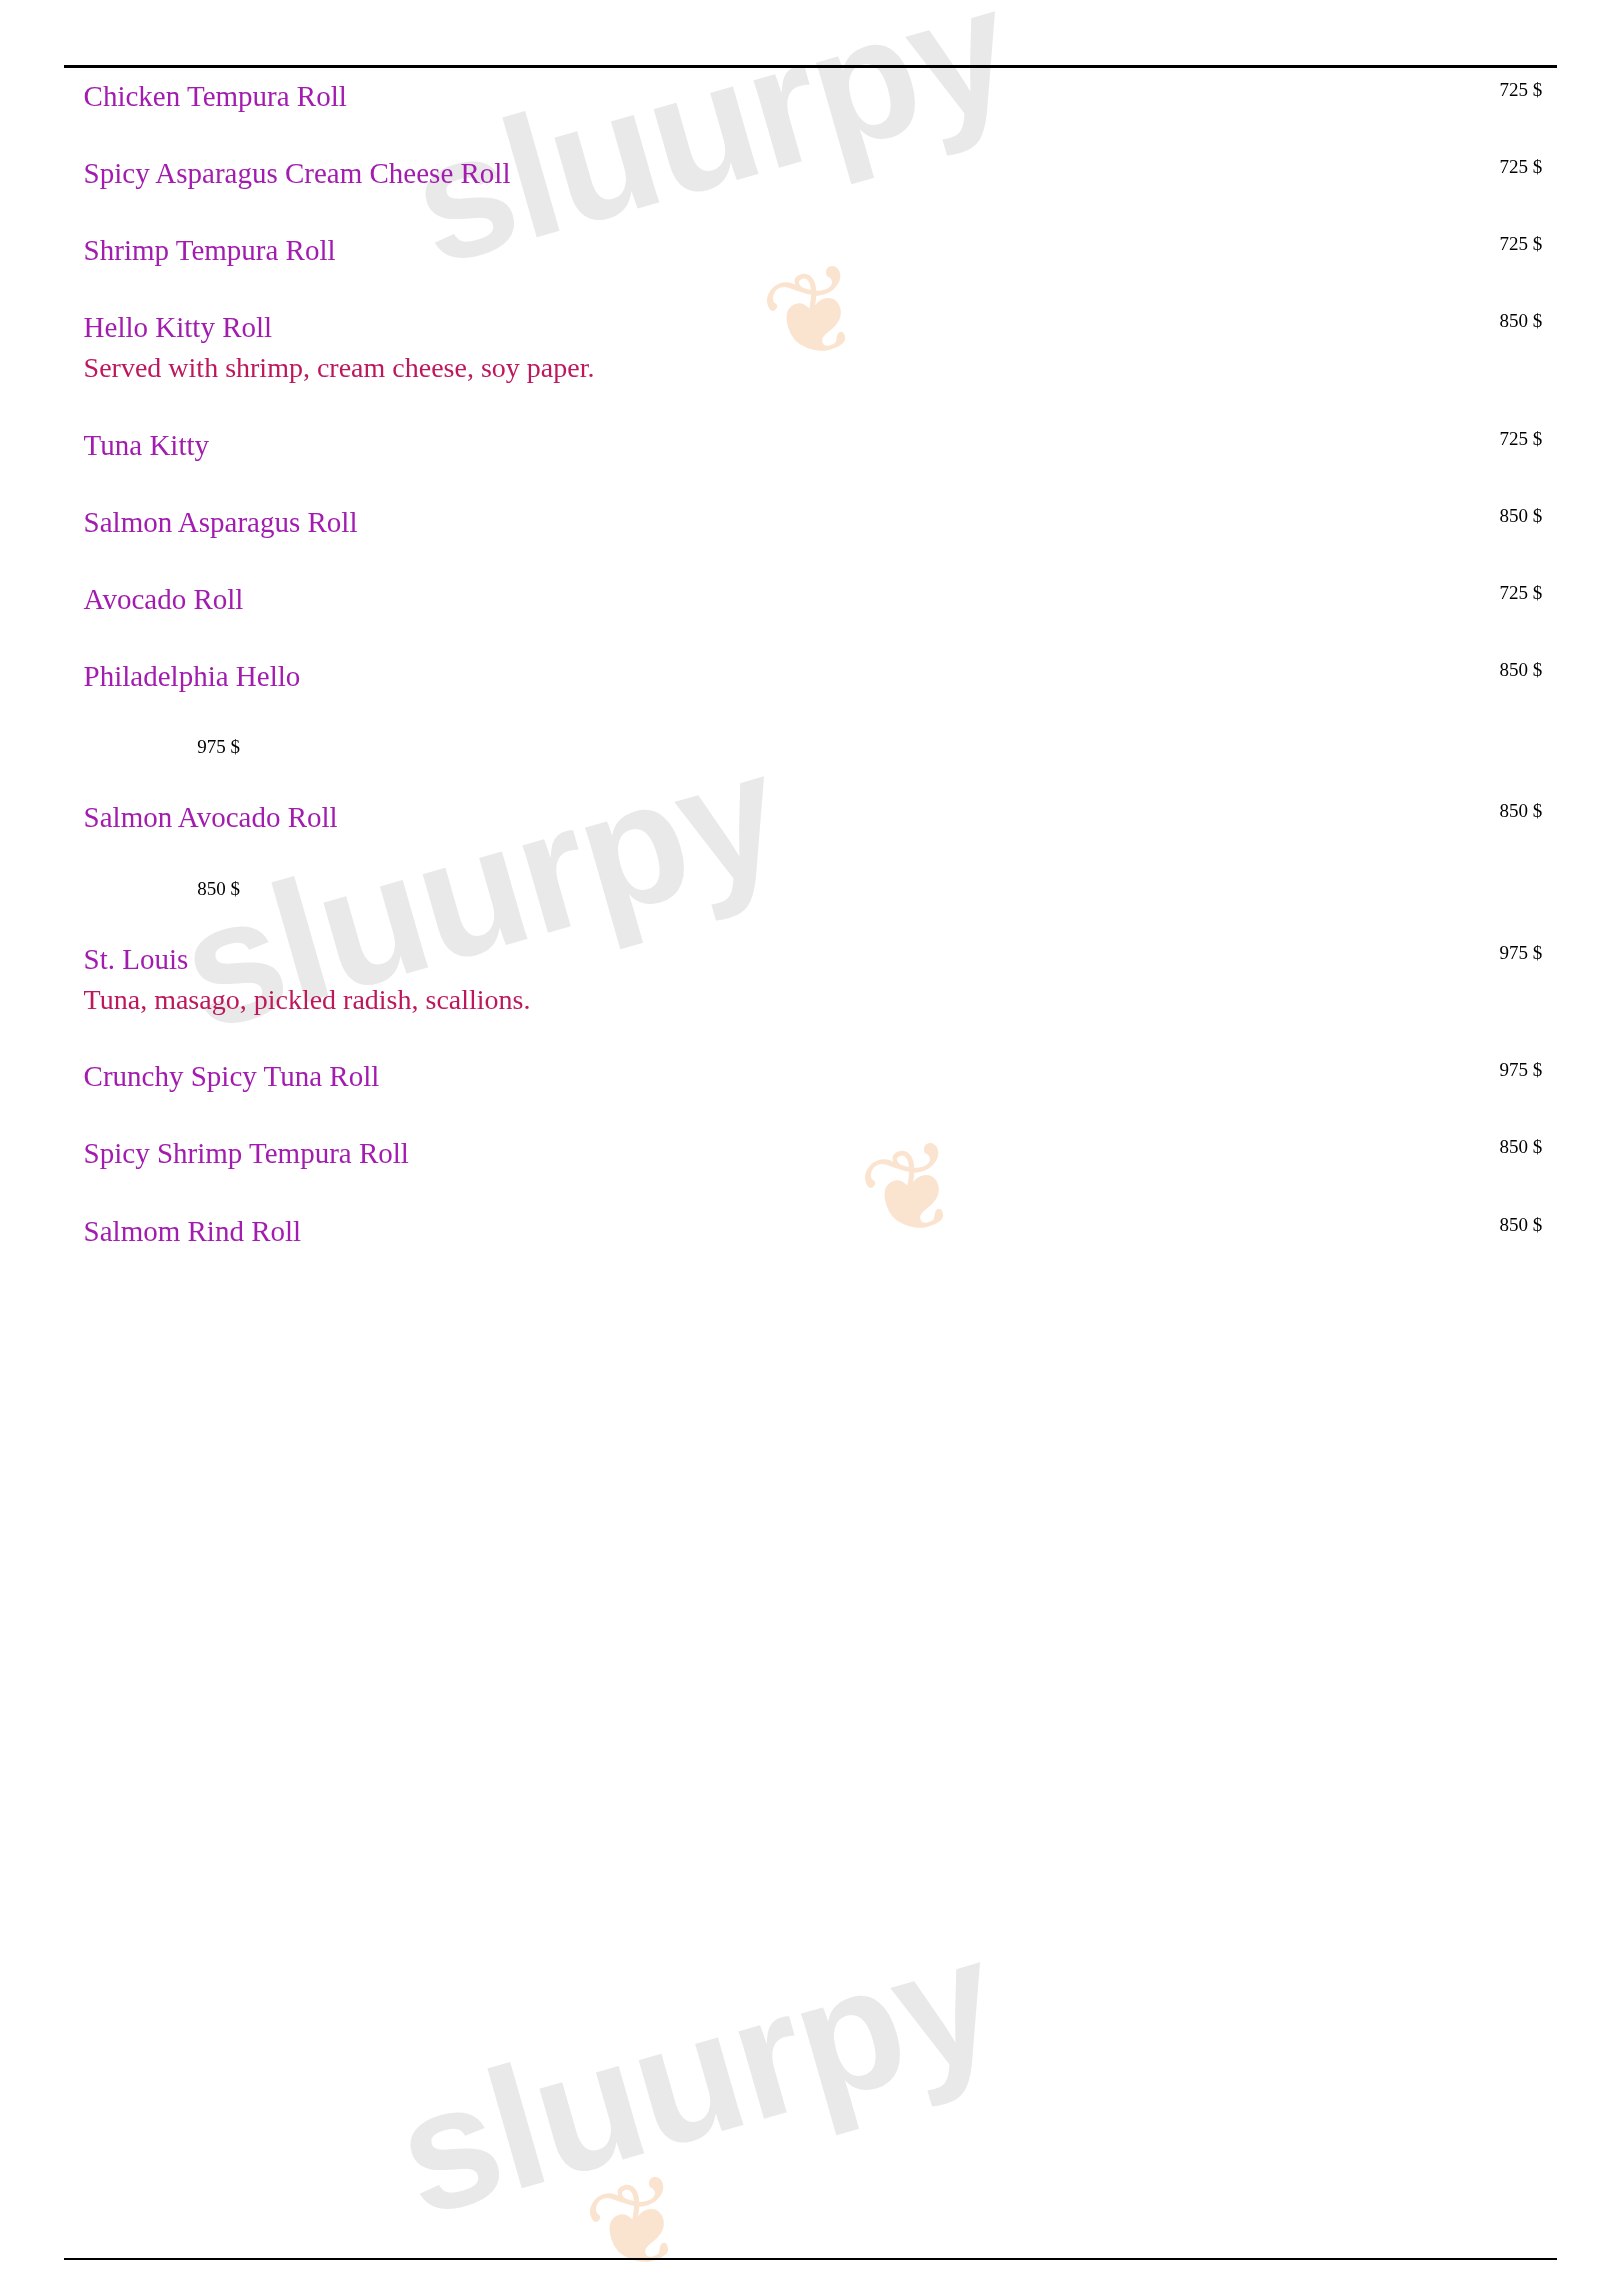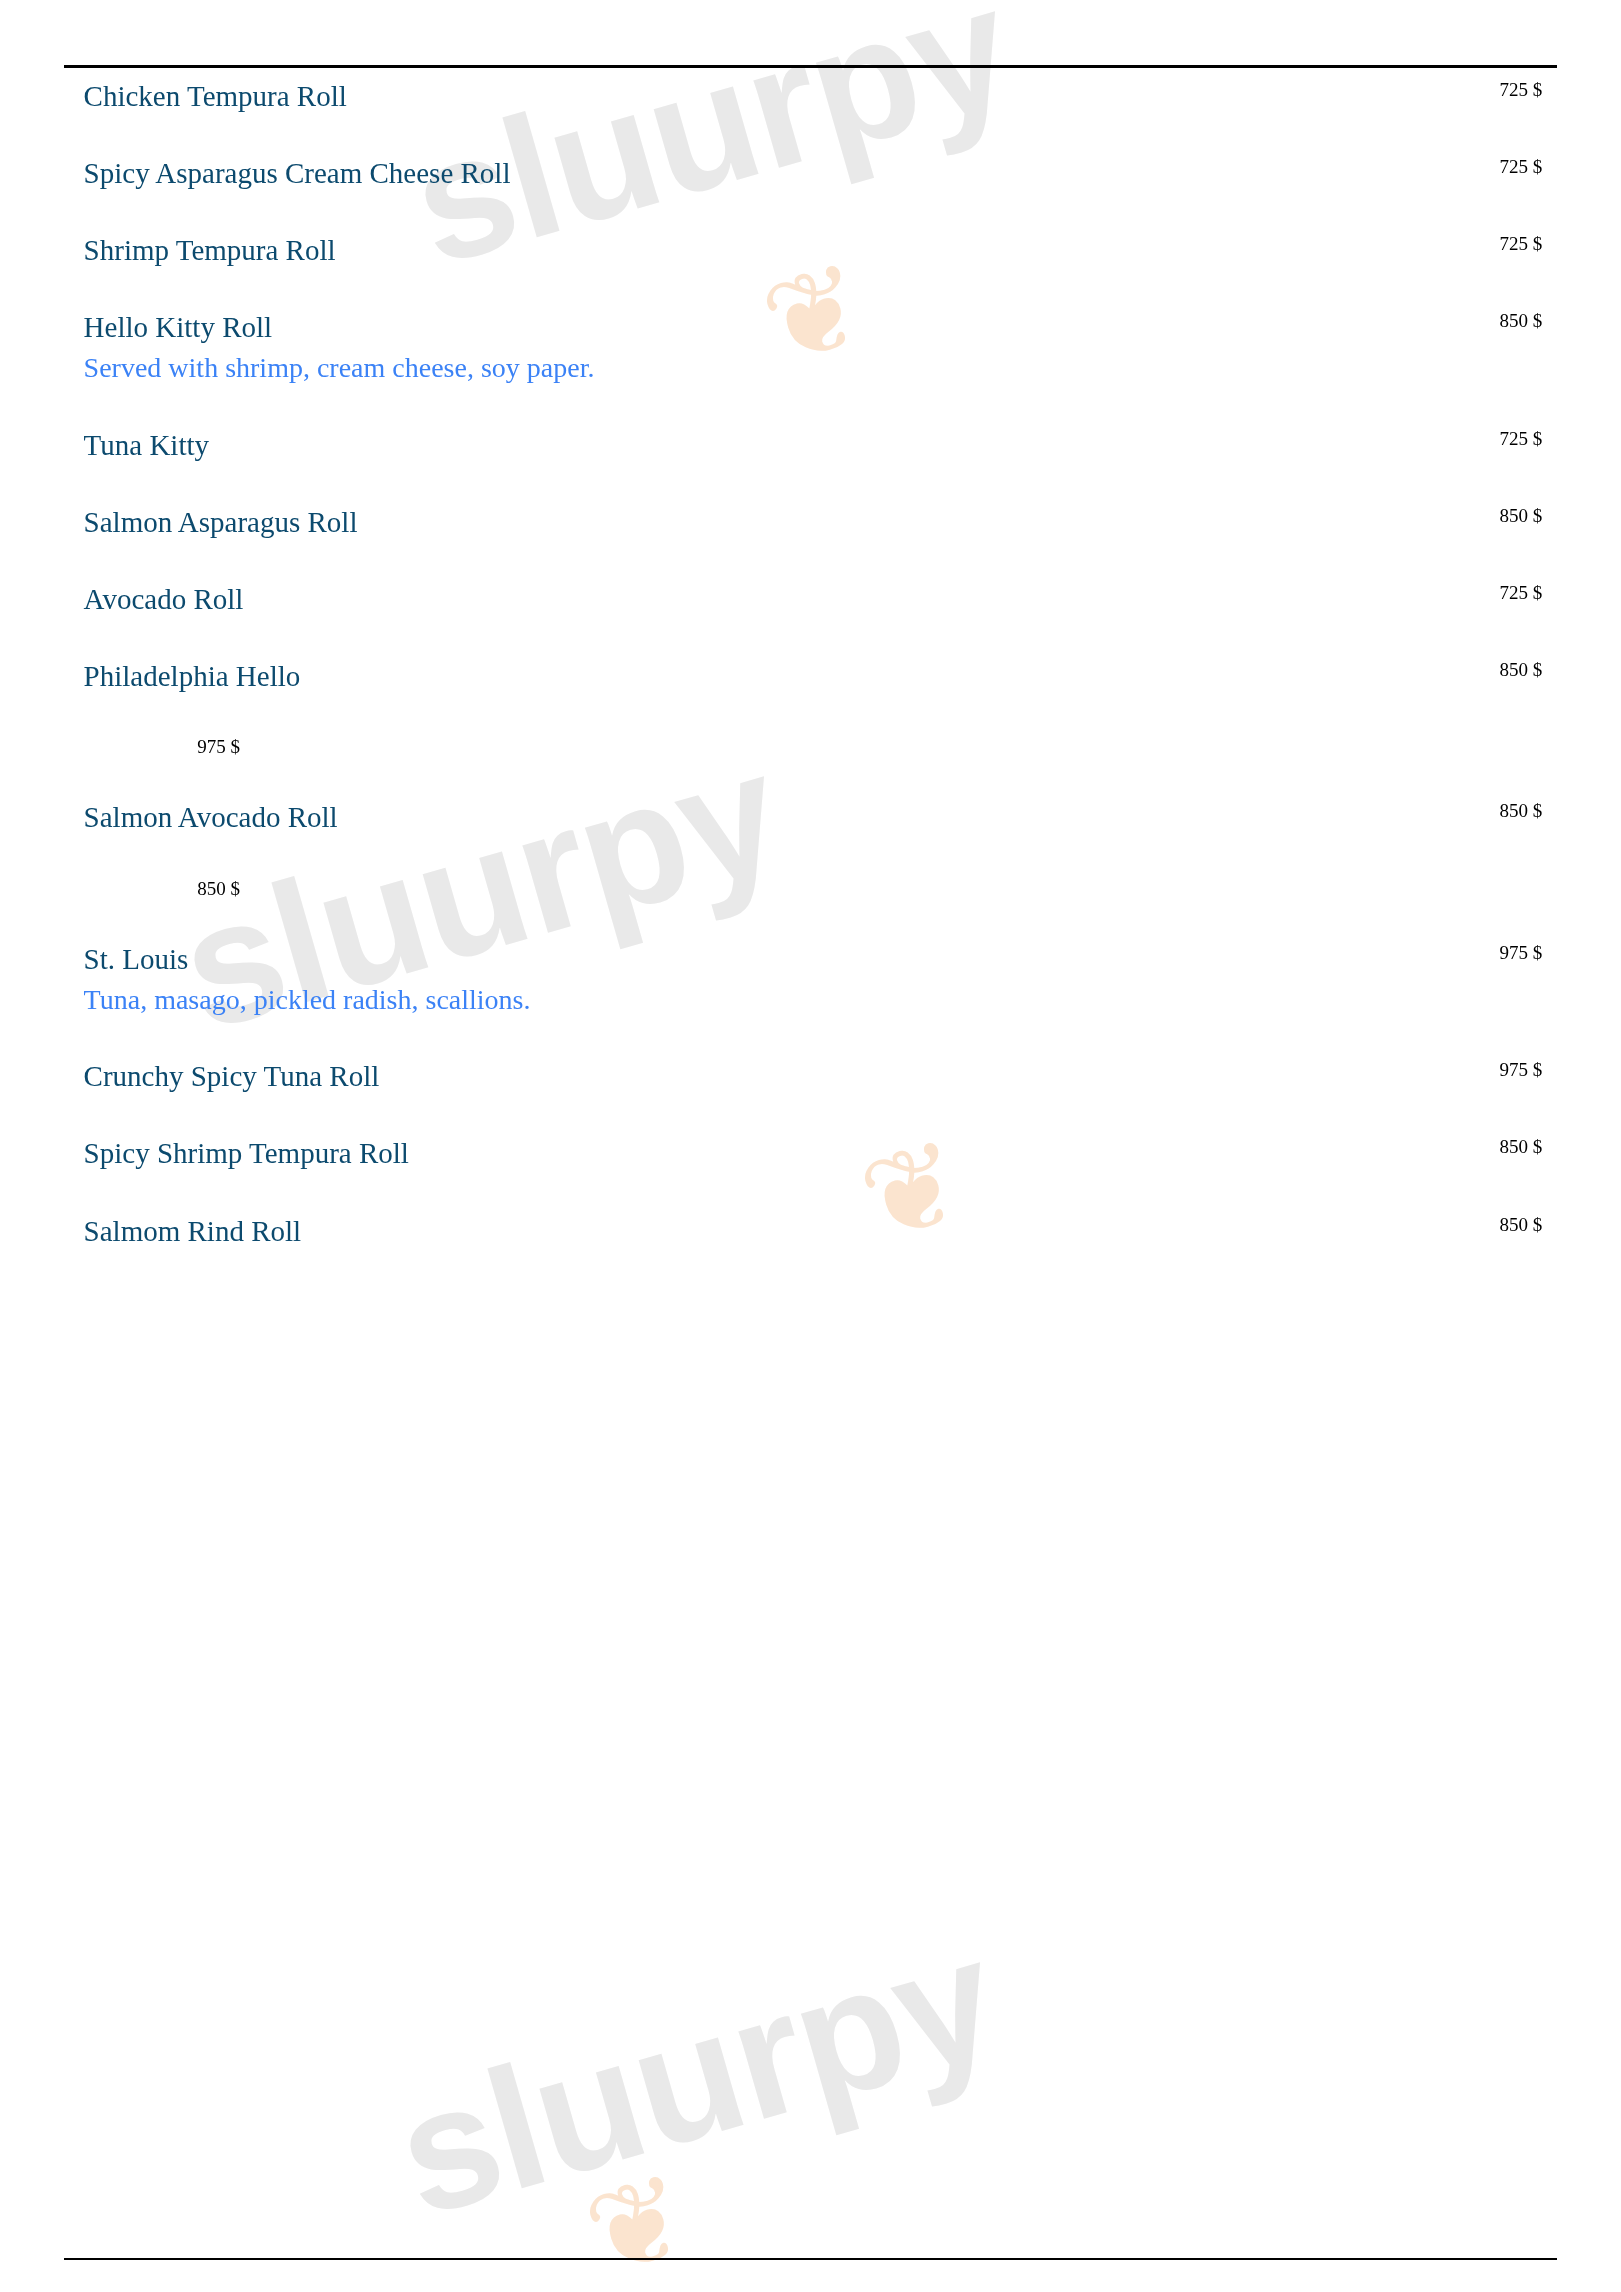--- a/index.html
+++ b/index.html
@@ -96,26 +96,26 @@
     justify-content: space-between;
     margin-bottom: 40px;
   }
   .item .left {
     flex: 1 1 auto;
     padding-left: 19.6px;
   }
   .item .name {
     font-size: 29px;
     line-height: 1.28;
-    color: #0c4a6e;
+    color: #a21caf;
   }
   .item .desc {
     font-size: 28px;
     line-height: 1.3;
-    color: #3b82f6;
+    color: #be185d;
     margin-top: 3.9px;
   }
   .item .price {
     flex: 0 0 auto;
     width: 176px;
     text-align: right;
     font-size: 19px;
     line-height: 1.28;
     padding-right: 14.7px;
     white-space: nowrap;

